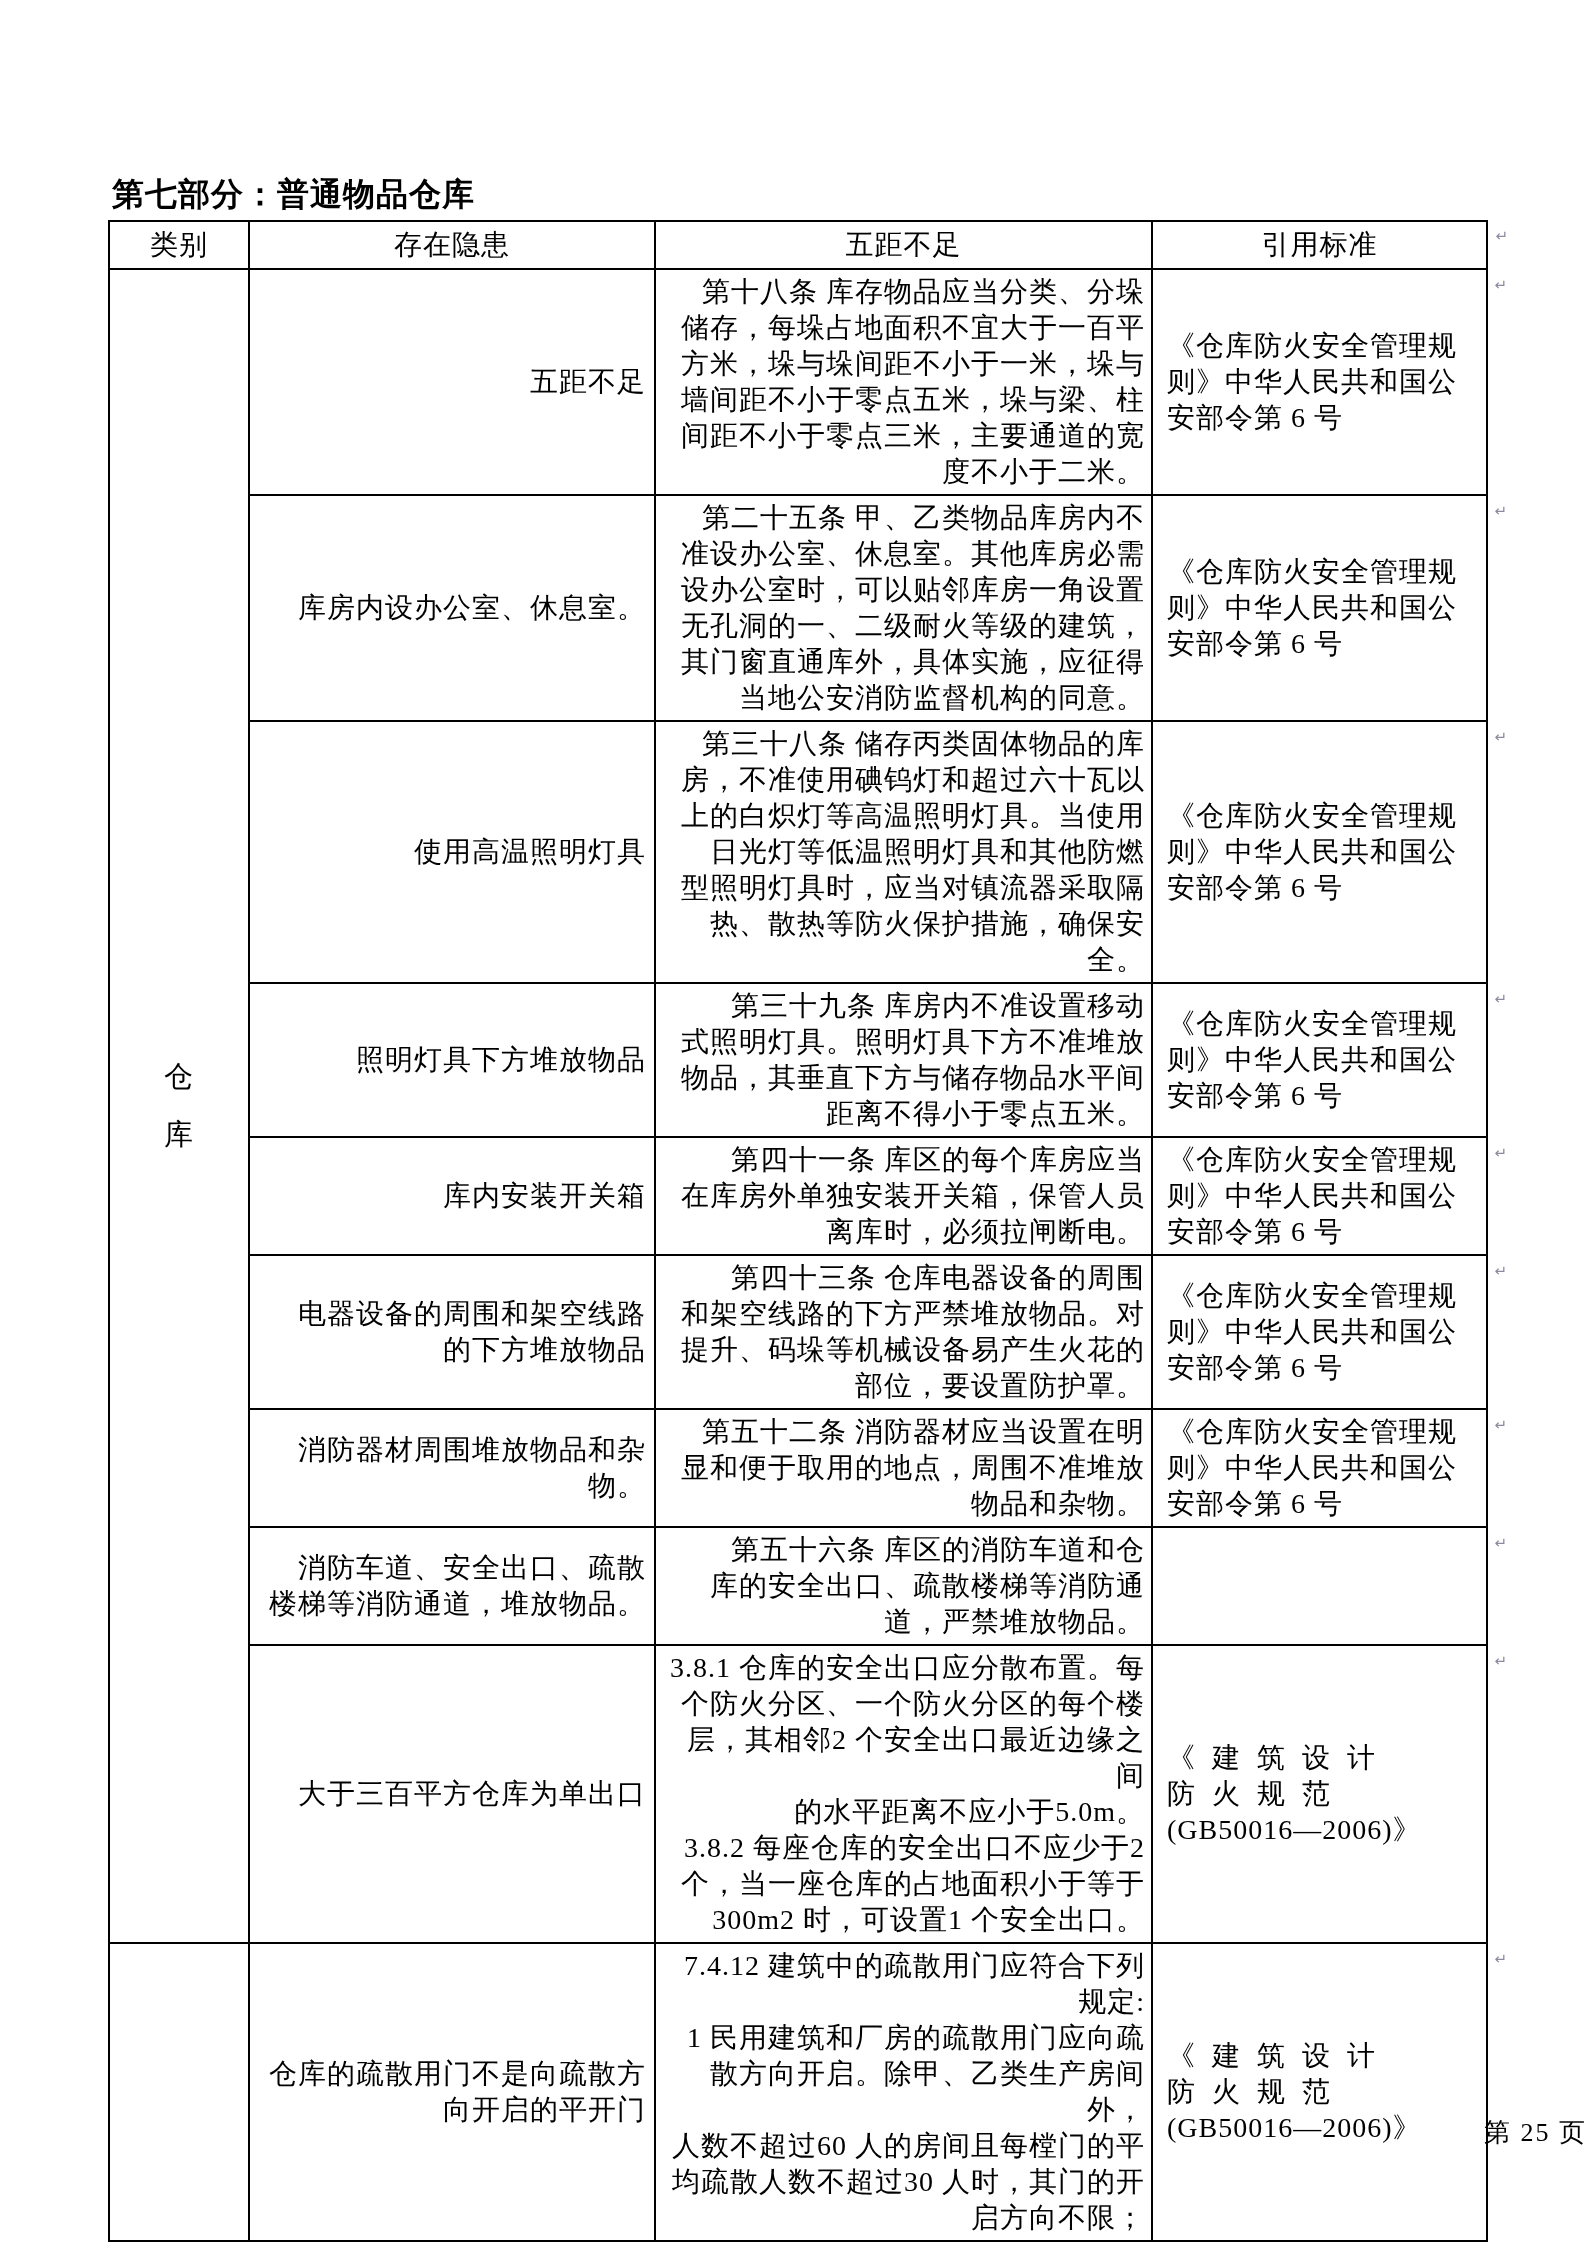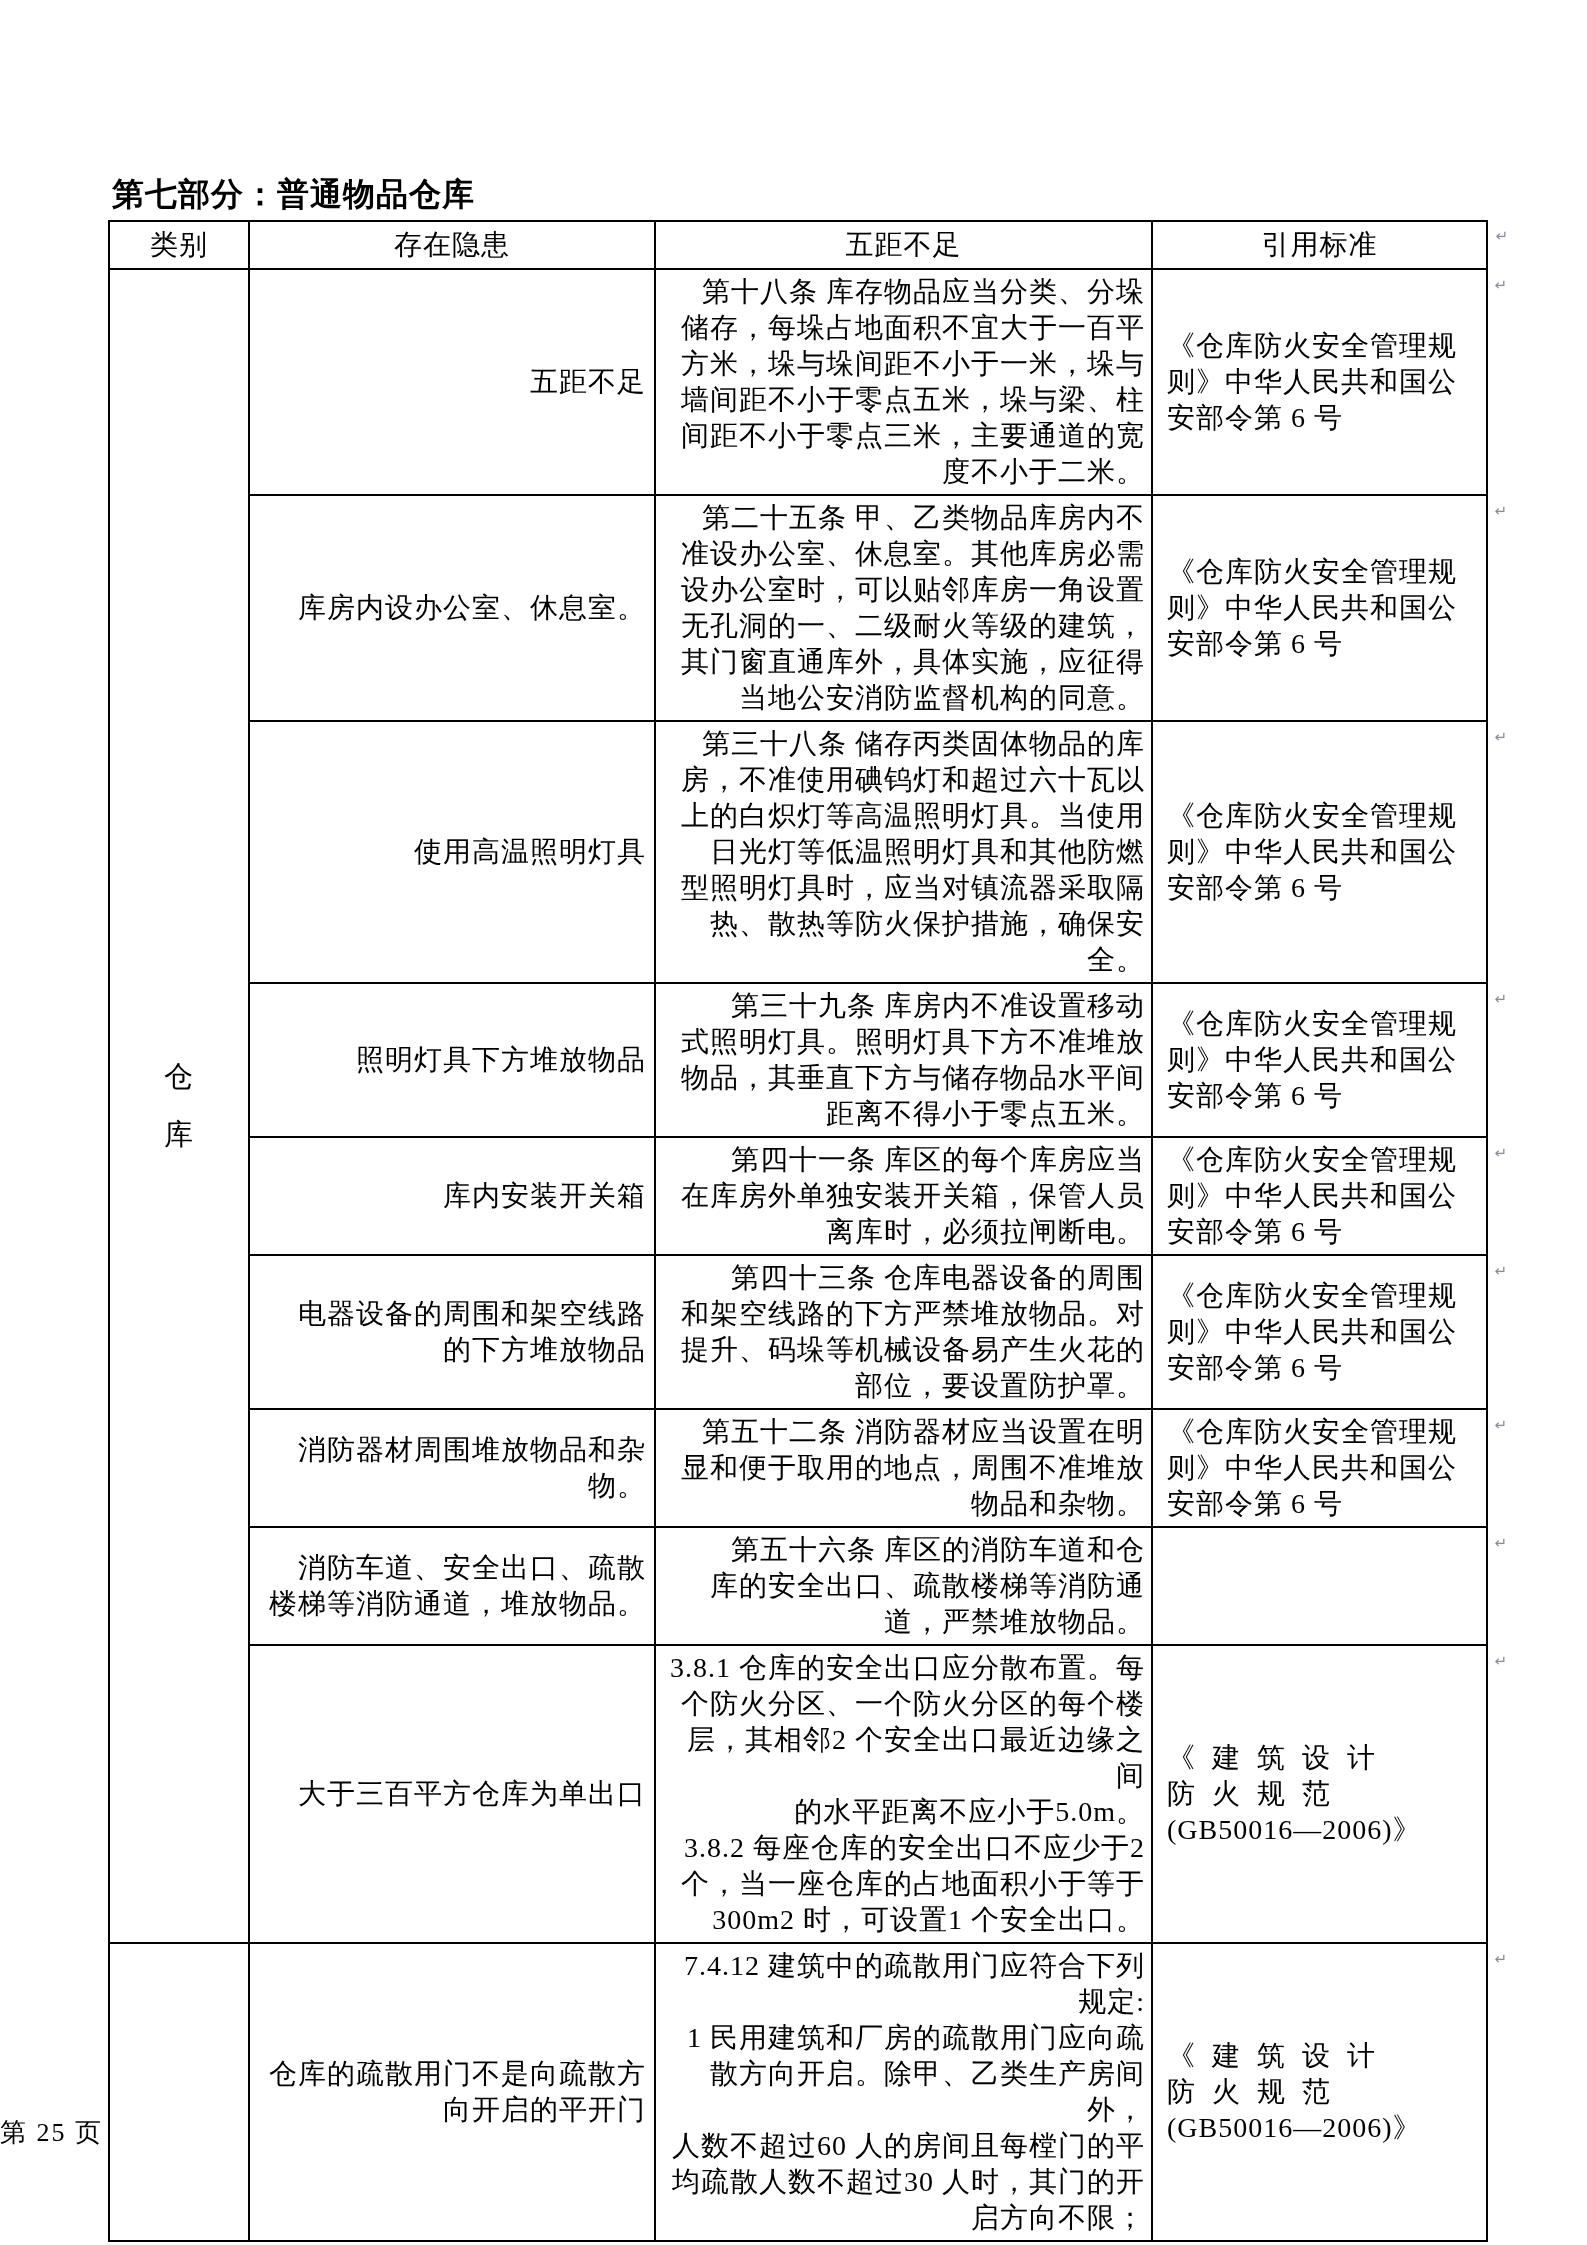--- a/index.html
+++ b/index.html
@@ -96,21 +96,21 @@
     font-size: 15px;
     line-height: 15px;
     color: #8a8aa0;
     font-family: "DejaVu Sans", sans-serif;
   }
   .page-footer {
     position: absolute;
     left: 0;
     top: 2086px;
     width: 1587px;
-    text-align: left;
+    text-align: right;
     font-size: 26px;
     letter-spacing: 2px;
   }
 </style>
 </head>
 <body>
 
 <div class="page">
 
   <div class="doc-title">第七部分：普通物品仓库</div>

